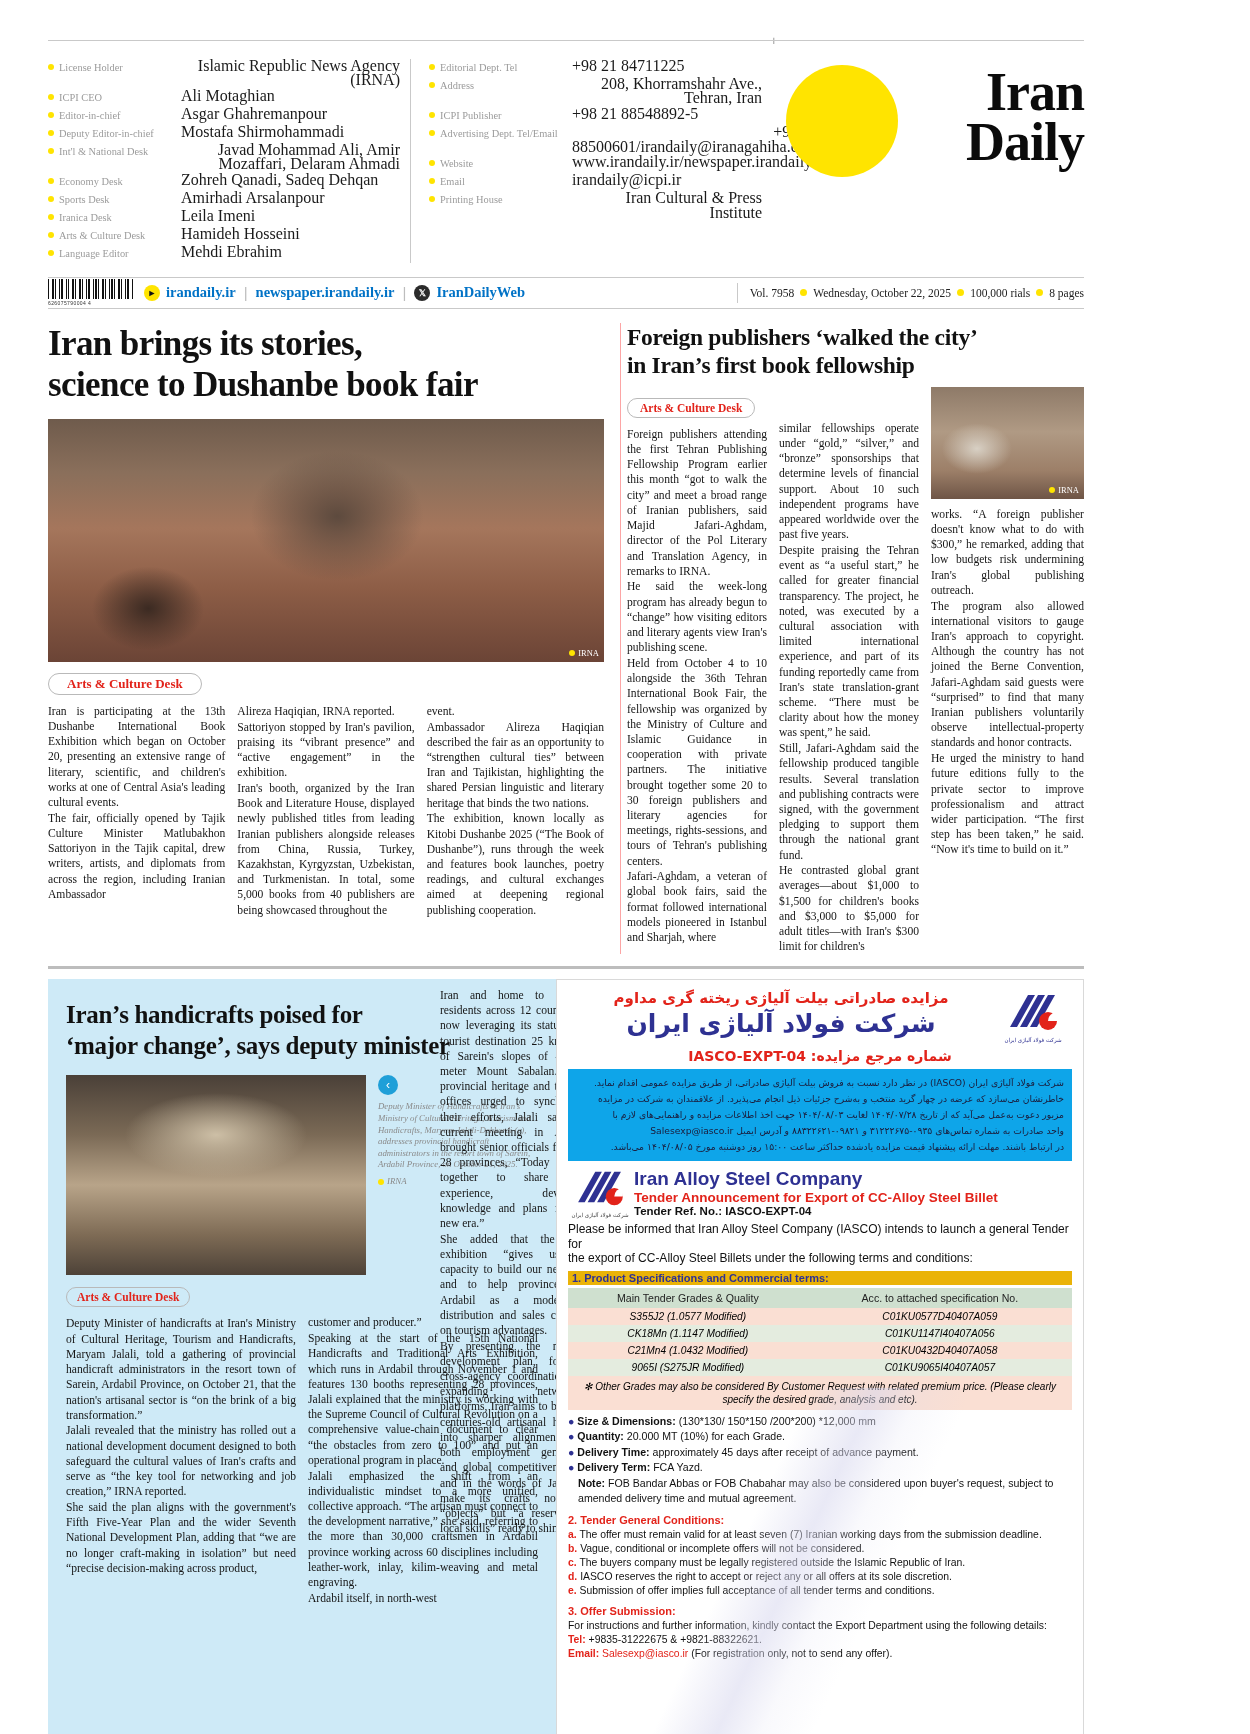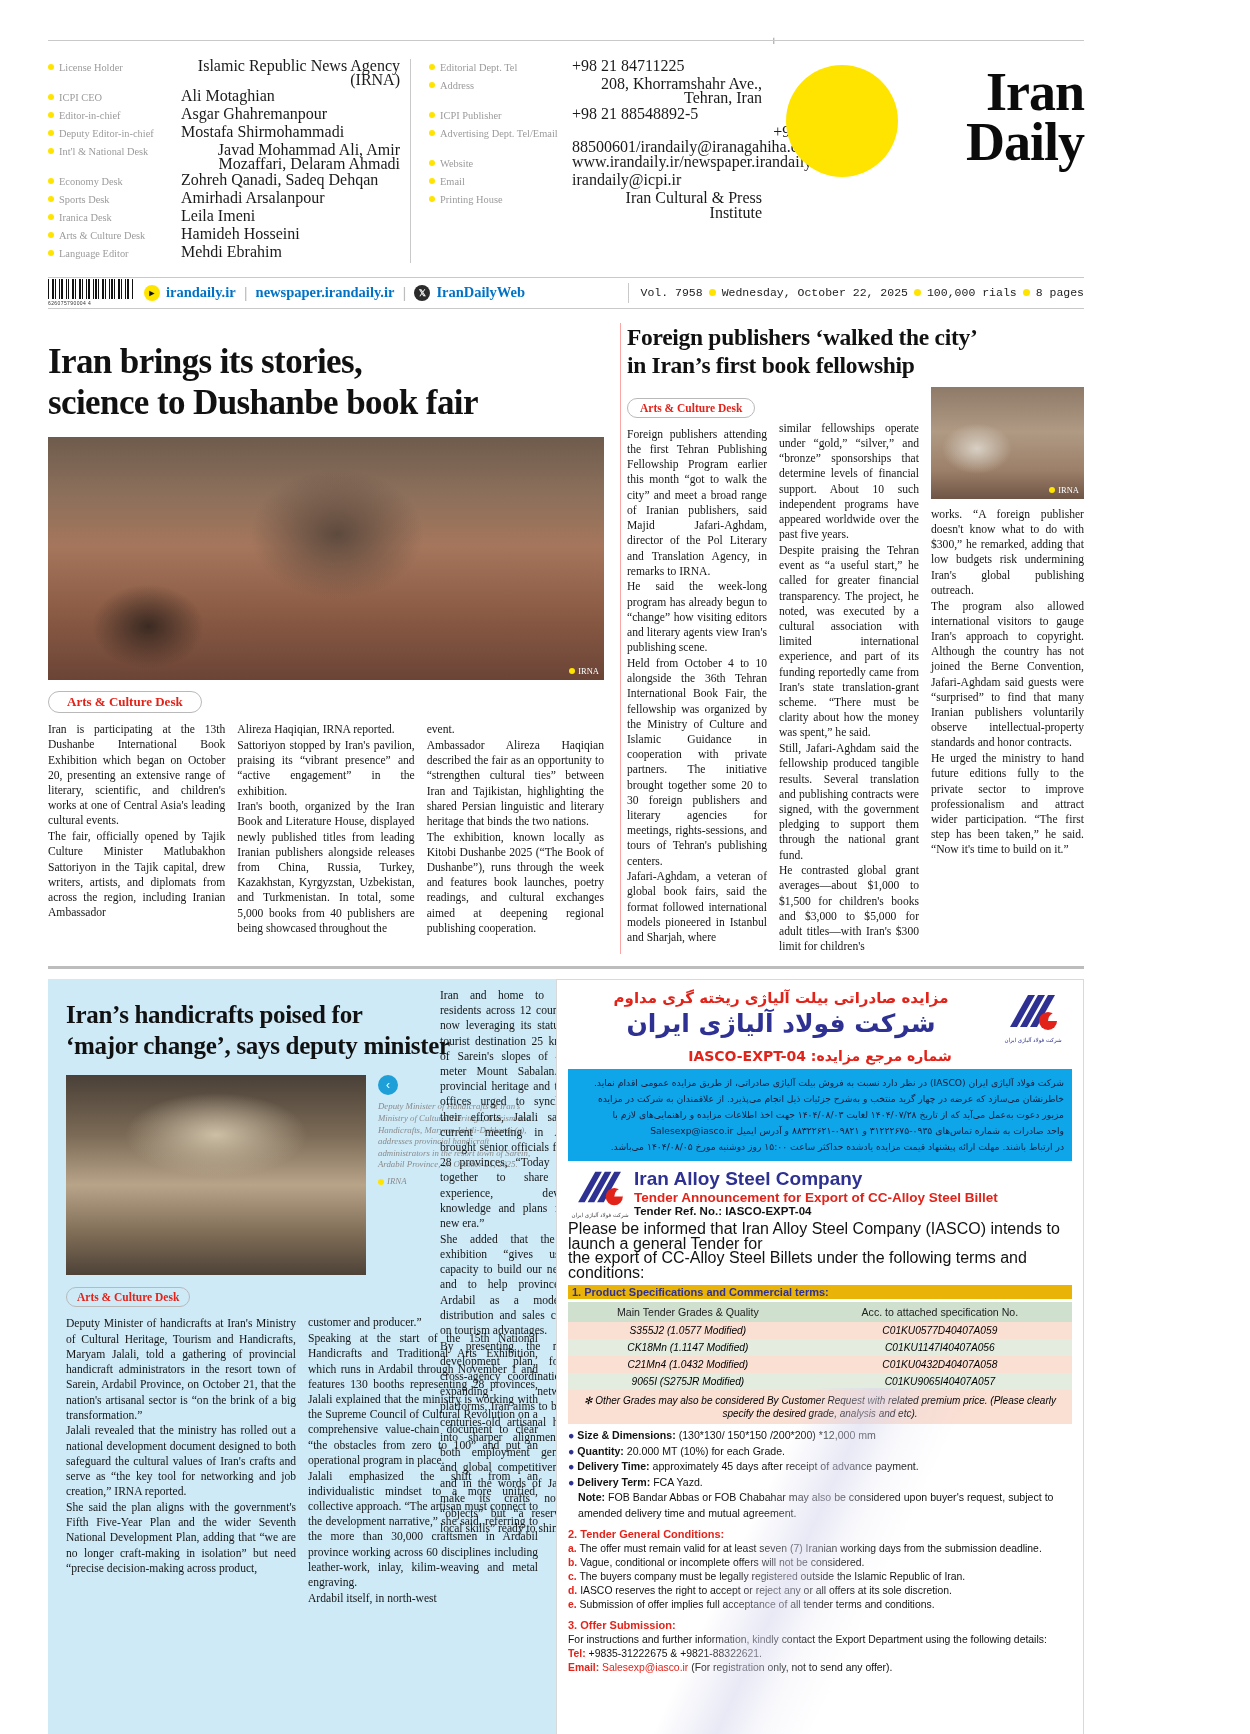--- a/index.html
+++ b/index.html
@@ -45,27 +45,27 @@
                  font-family: "Liberation Sans", sans-serif; margin-top:1px;}
   .nav-links { display: flex; align-items: center; gap: 0px; }
   .nav-badge { width: 16px; height: 16px; border-radius: 50%; background: #ffe400;
                display:flex; align-items:center; justify-content:center; margin-right: 6px;
                font-size: 9px; color:#111; font-weight:bold; }
   .nav-badge.x { background: #2b2b2b; color:#fff; }
   .nav-a { color: #0072c6; font-family: "Liberation Serif", serif; font-weight: bold;
            font-size: 14.5px; }
   .nav-sep { color: #bdbdbd; margin: 0 8px; font-size: 15px; }
   .nav-right { margin-left: auto; display: flex; align-items: center;
-               font-family: Liberation Mono, monospace; font-size: 11.5px; color: #222;
+               font-family: Liberation Serif, serif; font-size: 11.5px; color: #222;
                padding-left: 12px; border-left: 1px solid #c9c9c9; height: 20px; }
   .ydot { width: 7px; height: 7px; border-radius: 50%; background: #ffe400;
           display: inline-block; margin: 0 6px; }
 
   
-  .stories { display: flex; margin-top: 14px; align-items: center; }
+  .stories { display: flex; margin-top: 14px; }
   .story-left { width: 572px; padding-right: 16px; }
   .story-right { width: 464px; padding-left: 6px; border-left: 1px solid #fca5a5; }
 
   .headline {
     font-family: "Liberation Serif", serif; font-weight: bold;
     font-size: 35px; line-height: 41px; color: #111; letter-spacing: -0.6px;
   }
   .headline-sm {
     font-family: "Liberation Serif", serif; font-weight: bold;
     font-size: 23.5px; line-height: 28px; color: #111; letter-spacing: -0.3px;
@@ -138,21 +138,21 @@
      font-family: "DejaVu Sans", sans-serif; color: #2e3192; font-weight: bold; font-size: 25px;
      margin-top: 2px; }
   .ad-ref { text-align: center; direction: rtl; color: #e2231a; font-weight: bold;
      font-family: "DejaVu Sans", sans-serif; font-size: 14px; margin-top: 5px; }
   .ad-fa-body { direction: rtl; text-align: justify; background: #0ea5e9;
      font-family: "DejaVu Sans", sans-serif; font-size: 9.2px; line-height: 16px;
      color: #1b1b3a; padding: 6px 8px; margin-top: 5px; }
   .ad-co { color: #2e3192; font-weight: bold; font-size: 19px; font-family: "Liberation Sans", sans-serif; }
   .ad-sub { color: #e2231a; font-weight: bold; font-size: 13.5px; font-family: "Liberation Sans", sans-serif; }
   .ad-ref2 { color: #111; font-weight: bold; font-size: 11.5px; font-family: "Liberation Sans", sans-serif; }
-  .ad-p { font-size: 16px; line-height: 14.5px; color: #111; font-family: "Liberation Sans", sans-serif; }
+  .ad-p { font-size: 12px; line-height: 14.5px; color: #111; font-family: "Liberation Sans", sans-serif; }
   .ad-sec { font-size: 11px; font-weight: bold; color: #2e3192; background:#eab308;
             padding: 1px 4px; margin-top: 5px; font-family: "Liberation Sans", sans-serif;}
   .num-red { color: #e2231a; }
   table.spec { width: 100%; border-collapse: collapse; margin-top: 3px; font-size: 10.2px; }
   table.spec th { background: #cfe0cf; color: #222; font-weight: normal; padding: 4px 2px;
                   text-align: center; font-size: 10.6px; }
   table.spec td { padding: 3px 2px; text-align: center; font-style: italic; font-size: 10.2px; }
   table.spec tr.odd td { background: #fadfd3; }
   table.spec tr.even td { background: #e4ecdf; }
   .note-row { background: #fadfd3; font-style: italic; font-size: 10px; padding: 4px 6px;

